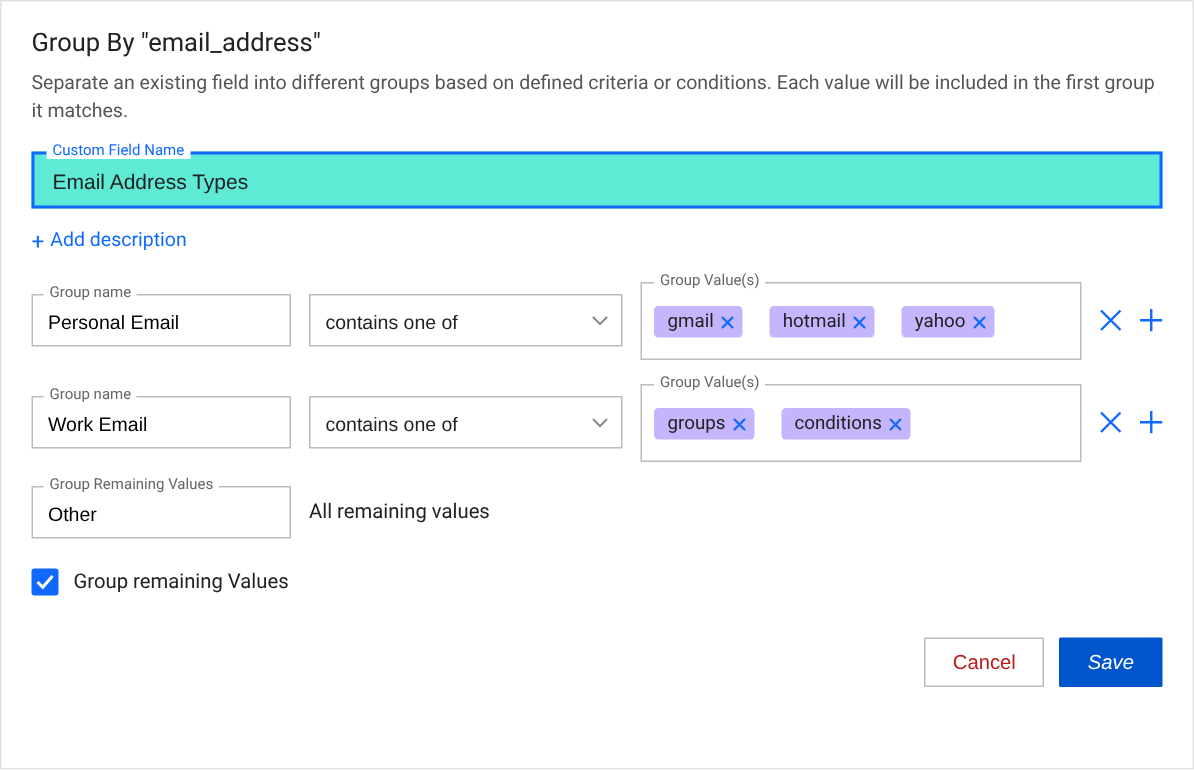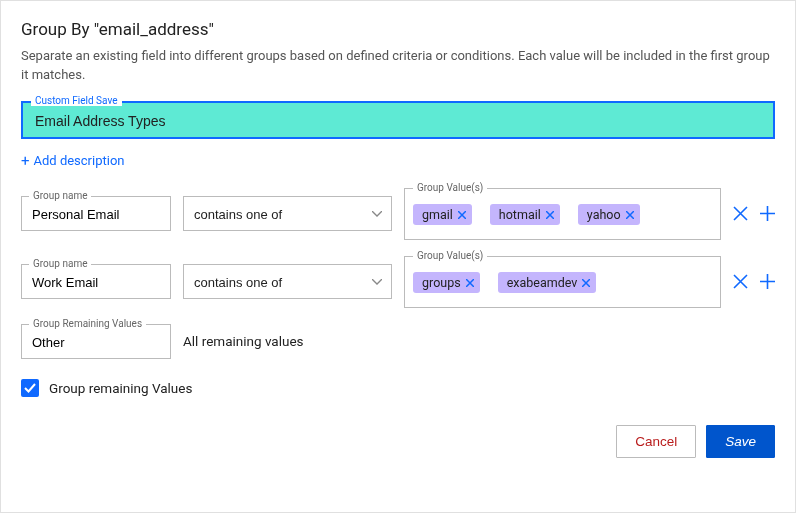--- a/index.html
+++ b/index.html
@@ -80,21 +80,21 @@
       margin-bottom: 14px;
     }
     .group-row {
       display: flex;
       align-items: center;
       gap: 12px;
       margin-bottom: 16px;
     }
     .grp-name-wrap {
       position: relative;
-      width: 150px;
+      width: 173px;
     }
     .grp-name-wrap input {
       width: 100%;
       padding: 10px 10px 8px 10px;
       font-size: 13px;
       border: 1px solid #bbb;
       outline: none;
     }
     .grp-label {
       position: absolute;
@@ -247,21 +247,21 @@
     }
   </style>
 </head>
 <body>
 
 <div class="panel">
   <div class="title">Group By "email_address"</div>
   <div class="subtitle">Separate an existing field into different groups based on defined criteria or conditions. Each value will be included in the first group it matches.</div>
 
   <div class="field-wrap focused">
-    <span class="field-label focused">Custom Field Save</span>
+    <span class="field-label focused">Custom Field Name</span>
     <input class="text-input" value="Email Address Types" style="">
   </div>
 
   <div class="add-link">
     <span class="plus">+</span>
     <span>Add description</span>
   </div>
 
 
   
@@ -341,21 +341,21 @@
       <span class="chips-label">Group Value(s)</span>
       <span class="chip">
         <span>groups</span>
         <span class="chip-x">
             <svg viewBox="0 0 8 8">
               <path d="M0 0 L8 8 M8 0 L0 8" stroke="#0f69ff" stroke-width="1.5"></path>
             </svg>
           </span>
       </span>
       <span class="chip">
-        <span>exabeamdev</span>
+        <span>conditions</span>
         <span class="chip-x">
             <svg viewBox="0 0 8 8">
               <path d="M0 0 L8 8 M8 0 L0 8" stroke="#0f69ff" stroke-width="1.5"></path>
             </svg>
           </span>
       </span>
     </div>
     <div class="row-actions">
       <span>
           <svg viewBox="0 0 15 15">

